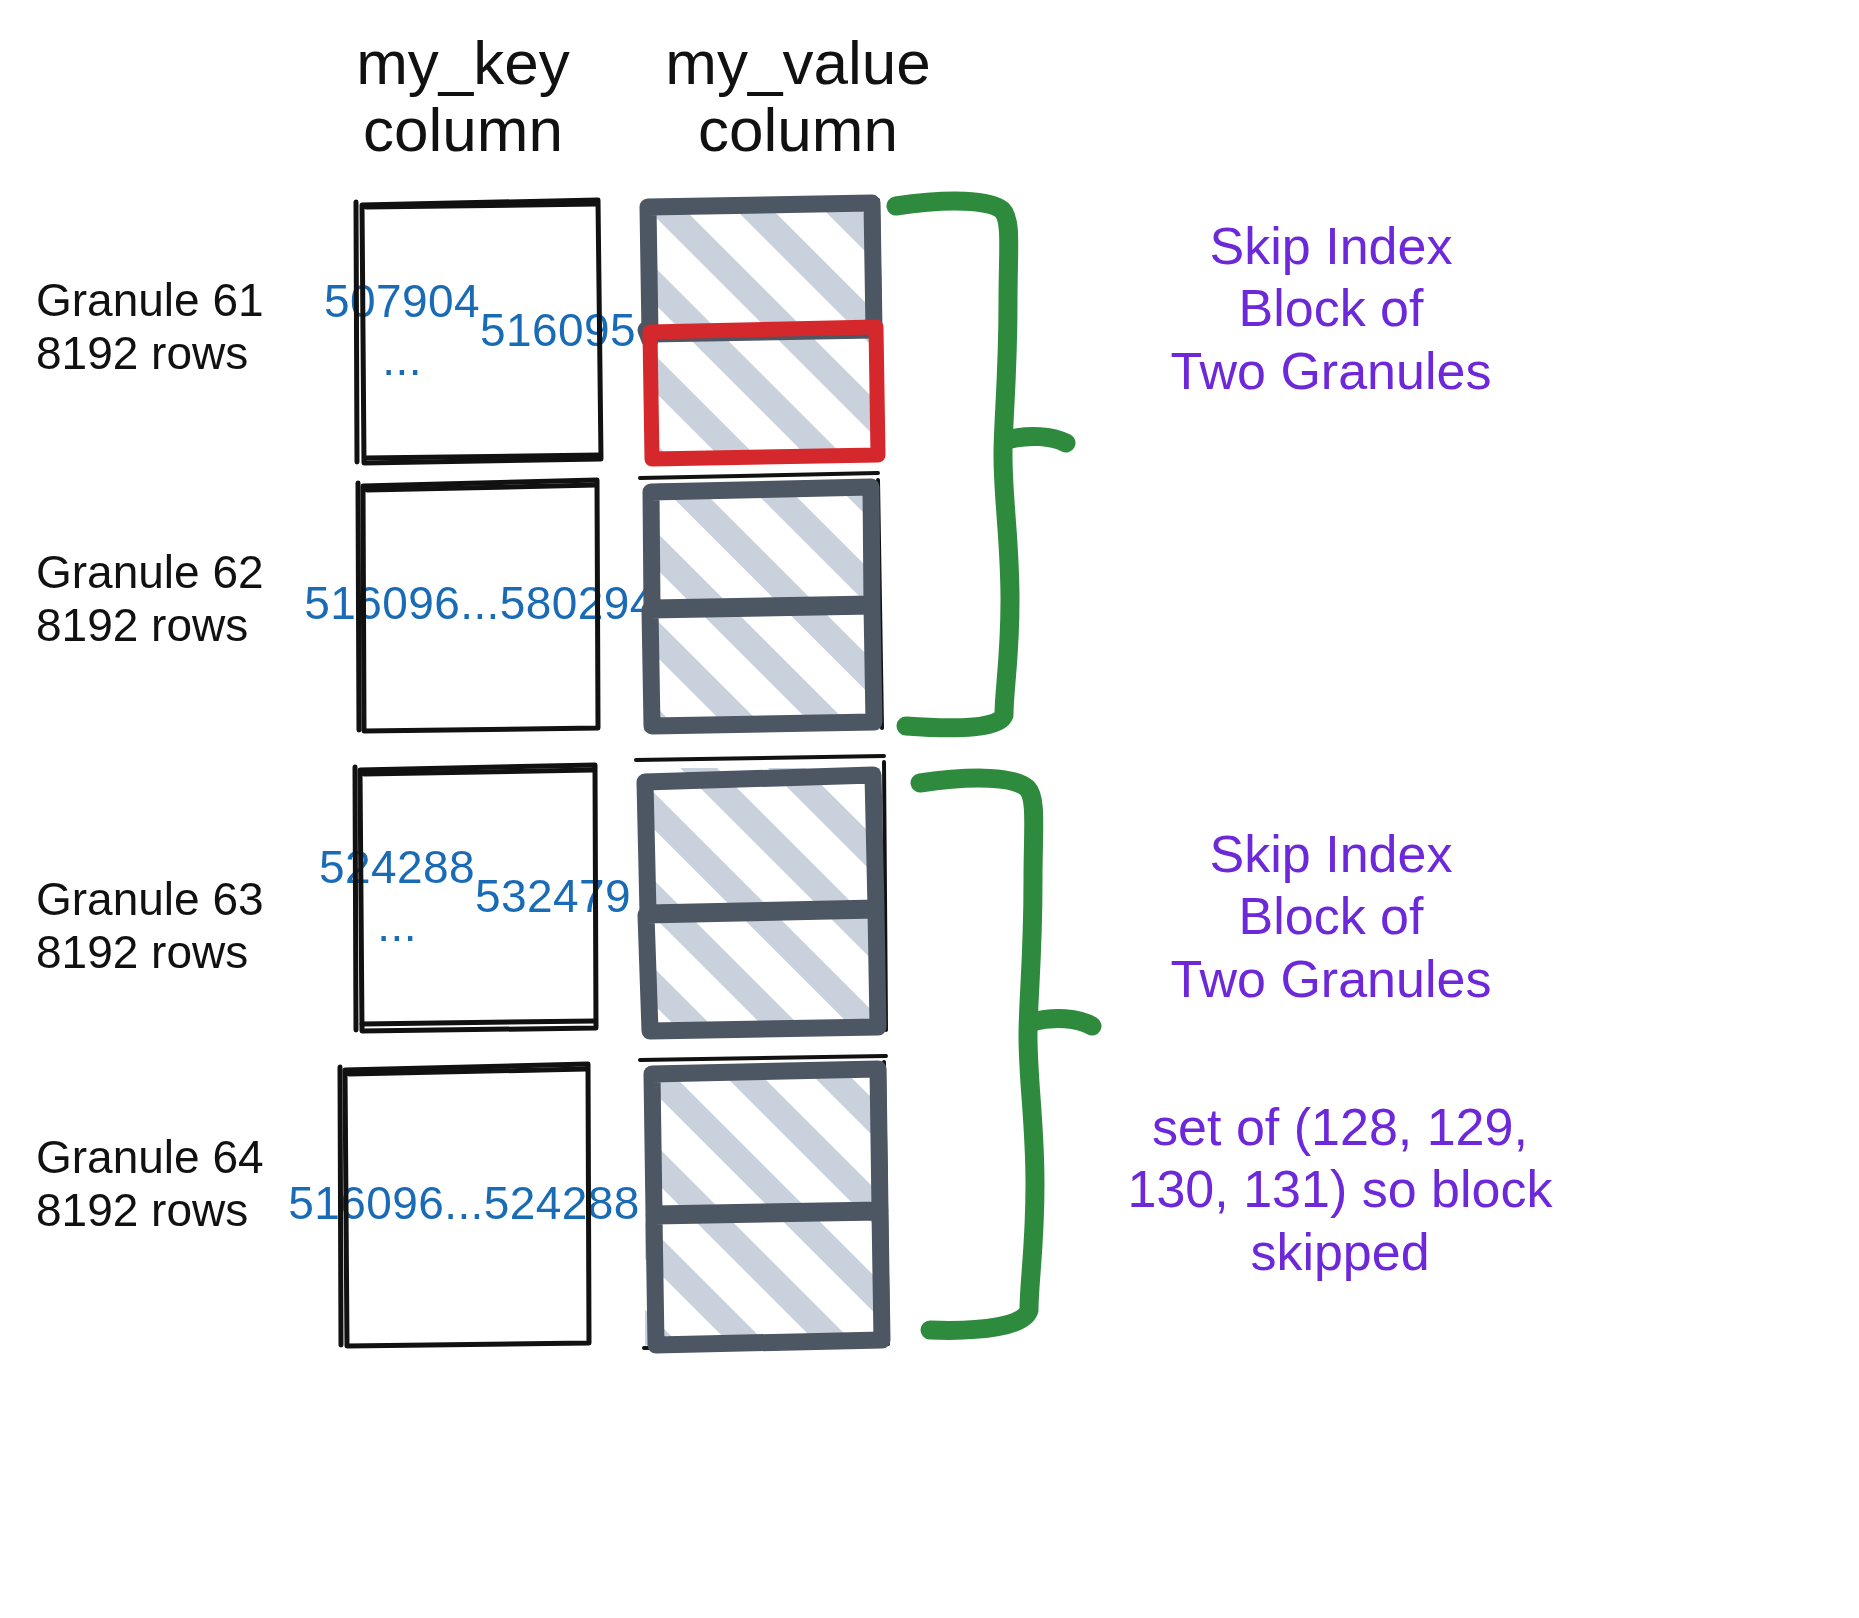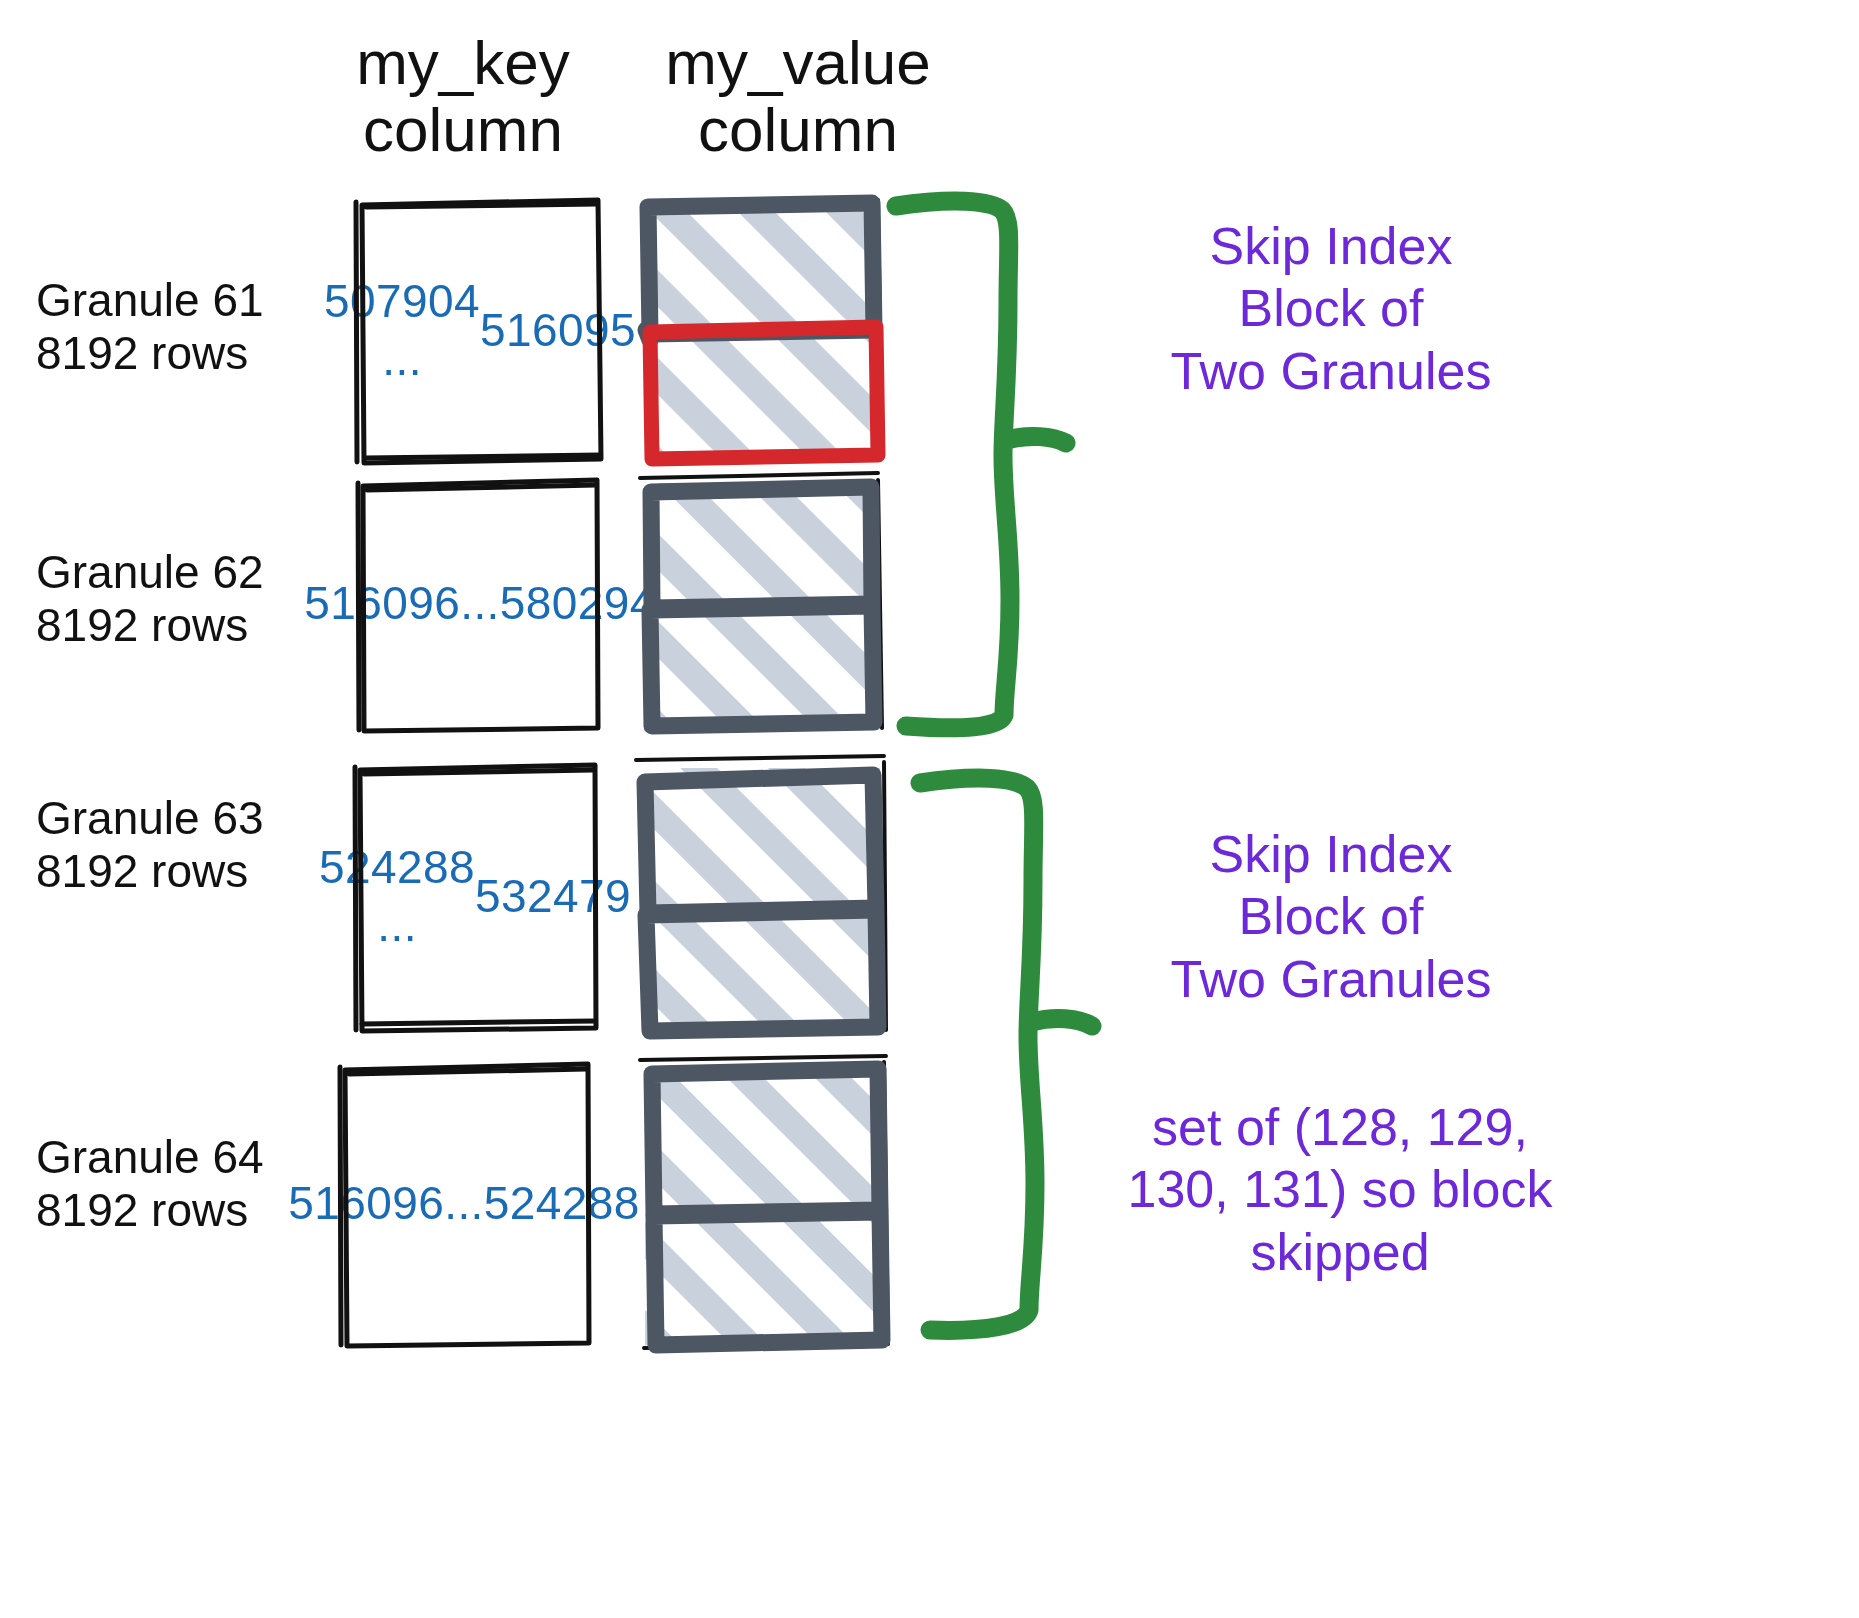--- a/index.html
+++ b/index.html
@@ -41,21 +41,21 @@
 
   <div class="col-header" id="hdr-key">my_key
 column</div>
   <div class="col-header" id="hdr-val">my_value
 column</div>
 
   <div class="granule-label" style="top:274px">Granule 61
 8192 rows</div>
   <div class="granule-label" style="top:546px">Granule 62
 8192 rows</div>
-  <div class="granule-label" style="top:792px">Granule 63
+  <div class="granule-label" style="top:873px">Granule 63
 8192 rows</div>
   <div class="granule-label" style="top:1131px">Granule 64
 8192 rows</div>
 
   <div class="key-box" style="left:360px;top:200px;width:240px;height:262px">
     <div class="inner">
       <div class="key-line">507904 ...</div>
       <div class="key-line">516095</div>
     </div>
   </div>

